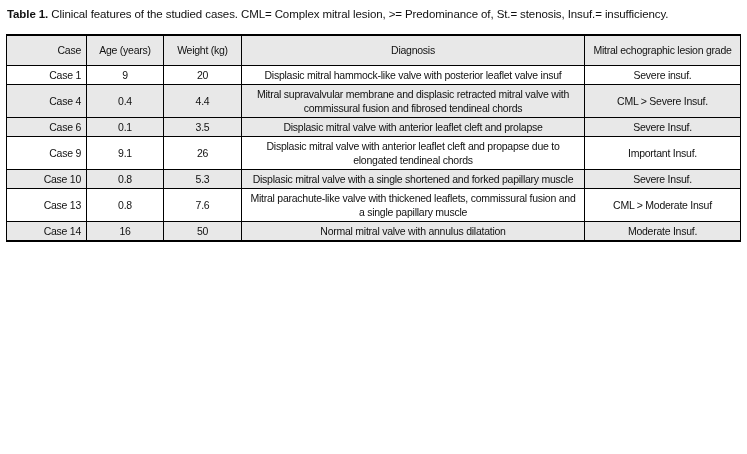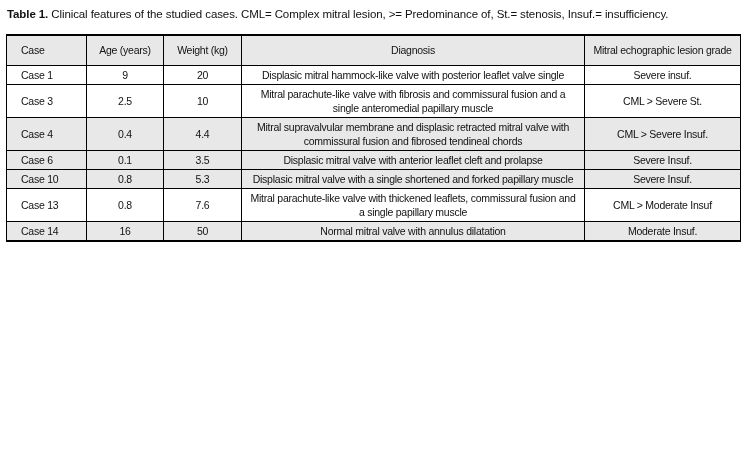--- a/index.html
+++ b/index.html
@@ -35,21 +35,21 @@
     text-align: center;
     vertical-align: middle;
     overflow: hidden;
   }
   table.clinical thead th {
     background: #e8e8e8;
     font-weight: normal;
     height: 30px;
   }
   table.clinical th.case-col, table.clinical td.case-col {
-    text-align: left;
+    text-align: right;
     padding-left: 14px;
   }
   table.clinical tbody td { background: #ffffff; height: 19px; }
   table.clinical tbody tr.shaded td { background: #e8e8e8; }
 </style>
 </head>
 <body>
 
 <div class="page">
 
@@ -73,43 +73,43 @@
         <th>Weight (kg)</th>
         <th>Diagnosis</th>
         <th>Mitral echographic lesion grade</th>
       </tr>
     </thead>
     <tbody id="table-body">
         <tr>
           <td class="case-col">Case 1</td>
           <td>9</td>
           <td>20</td>
-          <td>Displasic mitral hammock-like valve with posterior leaflet valve single</td>
+          <td>Displasic mitral hammock-like valve with posterior leaflet valve insuf</td>
           <td>Severe insuf.</td>
-        </tr>
-        <tr>
-          <td class="case-col">Case 3</td>
-          <td>2.5</td>
-          <td>10</td>
-          <td>Mitral parachute-like valve with fibrosis and commissural fusion and a single anteromedial papillary muscle</td>
-          <td>CML &gt; Severe St.</td>
         </tr>
         <tr class="shaded">
           <td class="case-col">Case 4</td>
           <td>0.4</td>
           <td>4.4</td>
           <td>Mitral supravalvular membrane and displasic retracted mitral valve with commissural fusion and fibrosed tendineal chords</td>
           <td>CML &gt; Severe Insuf.</td>
         </tr>
         <tr class="shaded">
           <td class="case-col">Case 6</td>
           <td>0.1</td>
           <td>3.5</td>
           <td>Displasic mitral valve with anterior leaflet cleft and prolapse</td>
           <td>Severe Insuf.</td>
+        </tr>
+        <tr>
+          <td class="case-col">Case 9</td>
+          <td>9.1</td>
+          <td>26</td>
+          <td>Displasic mitral valve with anterior leaflet cleft and propapse due to elongated tendineal chords</td>
+          <td>Important Insuf.</td>
         </tr>
         <tr class="shaded">
           <td class="case-col">Case 10</td>
           <td>0.8</td>
           <td>5.3</td>
           <td>Displasic mitral valve with a single shortened and forked papillary muscle</td>
           <td>Severe Insuf.</td>
         </tr>
         <tr>
           <td class="case-col">Case 13</td>

